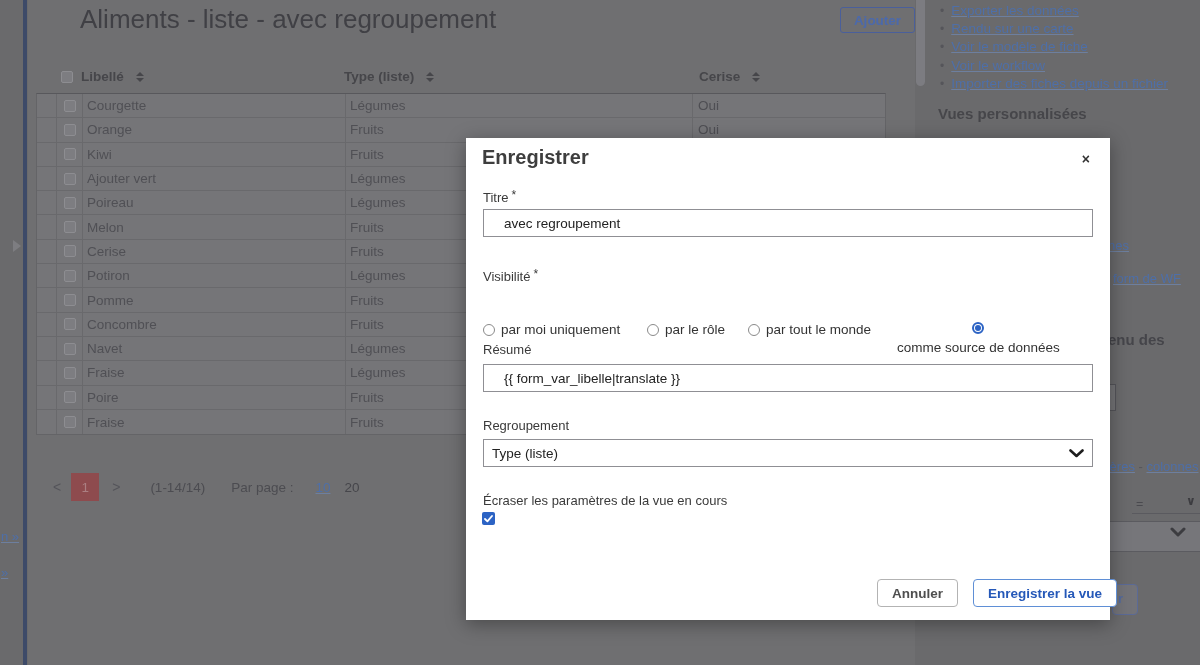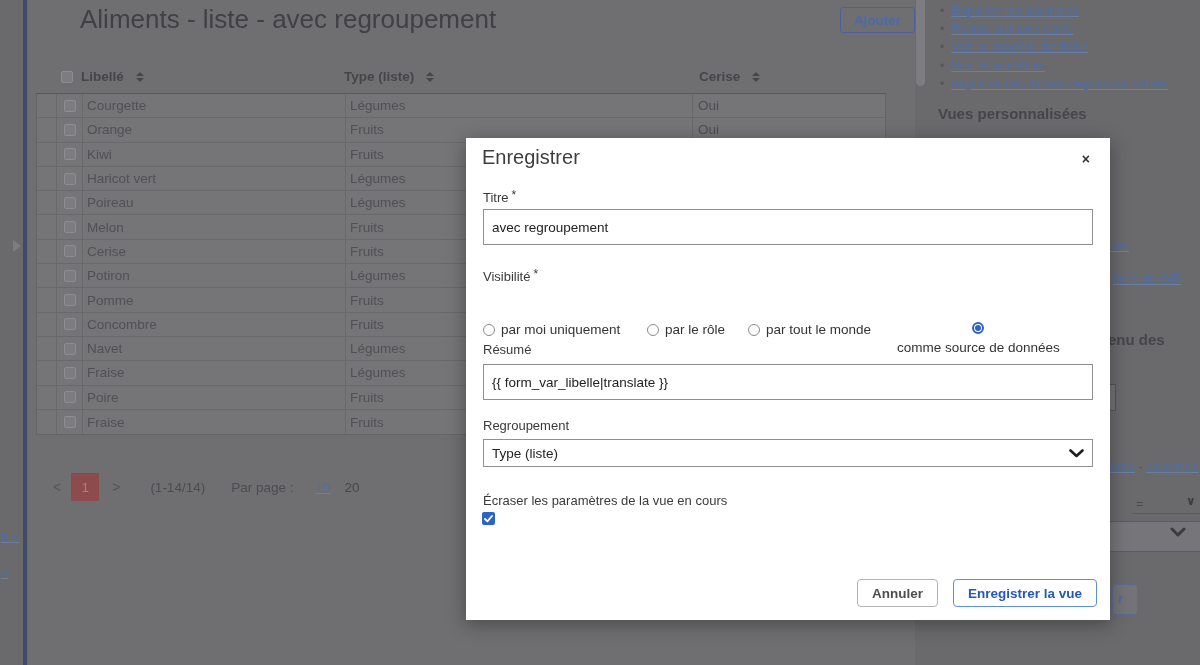--- a/index.html
+++ b/index.html
@@ -70,43 +70,43 @@
     border-top:1px solid #5b5b60;border-bottom:1px solid #5b5b60;background:#76767a;}
   #frag-chev-lg{position:absolute;left:1170px;top:527px;}
   #frag-btn{left:1112px;top:584px;width:26px;height:31px;box-sizing:border-box;border:1px solid #5b6a96;
     border-radius:4px;background:#737378;color:#51699f;font-size:13px;font-weight:bold;padding:6px 0 0 5px;}
   #edge-frag-1{left:1px;top:529px;}
   #edge-frag-2{left:1px;top:565px;}
 
   
   #modal{position:absolute;left:466px;top:138px;width:644px;height:482px;background:#ffffff;
     box-shadow:0 4px 18px rgba(0,0,0,0.35);z-index:10;}
-  #modal-title{position:absolute;left:16px;top:8px;font-size:20px;color:#3e3e3e;font-weight:normal;margin:0;}
+  #modal-title{position:absolute;left:16px;top:8px;font-size:20px;color:#3e3e3e;font-weight:bold;margin:0;}
   #modal-close{position:absolute;right:20px;top:13px;font-size:14px;font-weight:bold;color:#333;cursor:default;}
   .mlabel{position:absolute;left:17px;font-size:13px;color:#3a3a3a;}
   .req{font-size:12px;vertical-align:3px;margin-left:3px;}
-  .minput{position:absolute;left:17px;width:610px;height:36px;box-sizing:border-box;border:1px solid #8f8f94;
-    background:#fff;font-family:inherit;font-size:13.5px;color:#222;padding:0 8px;}
+  .minput{position:absolute;left:17px;width:610px;height:28px;box-sizing:border-box;border:1px solid #8f8f94;
+    background:#fff;font-family:inherit;font-size:13.5px;color:#222;padding:0 20px;}
   #lbl-titre{top:50px;} #inp-titre{top:71px;}
   #lbl-vis{top:129px;}
   #radio-row{position:absolute;left:0;top:148px;width:644px;height:16px;}
   .opt{position:absolute;display:flex;align-items:center;gap:6px;font-size:13.5px;color:#333;margin-top:36px;}
   .radio{width:12px;height:12px;box-sizing:border-box;border:1px solid #8a8a8a;border-radius:50%;background:#fff;flex:0 0 auto;}
   .radio.sel{border:2px solid #2c63c4;position:relative;}
   .radio.sel::after{content:"";position:absolute;left:1px;top:1px;width:6px;height:6px;border-radius:50%;background:#2c63c4;}
   #lbl-resume{top:204px;} #inp-resume{top:226px;}
   #lbl-regr{top:280px;}
   #sel-regr{position:absolute;left:17px;top:301px;width:610px;height:28px;box-sizing:border-box;border:1px solid #8f8f94;
     display:flex;align-items:center;font-size:13.5px;color:#222;padding:0 8px;}
   #sel-chev{margin-left:auto;display:flex;align-items:center;}
   #lbl-ecraser{top:355px;}
   #chk-ecraser{position:absolute;left:16px;top:374px;width:13px;height:13px;background:#2c63c4;border-radius:2px;
     display:flex;align-items:center;justify-content:center;}
   .mbtn{position:absolute;top:441px;height:28px;box-sizing:border-box;border-radius:4px;background:#fff;
-    font-family:inherit;font-size:13.5px;font-weight:bold;display:flex;align-items:center;justify-content:center;}
+    font-family:inherit;font-size:13.5px;font-weight:bold;display:flex;align-items:center;justify-content:center;margin-left:20px;}
   #btn-cancel{left:391px;width:81px;border:1px solid #b3b3b3;color:#4f4f4f;}
   #btn-save{left:487px;width:144px;border:1px solid #5f8fd6;color:#2558b8;}
 </style>
 </head>
 <body>
 
 <div id="screen">
 
   <div id="panel"></div>
   <div id="blue-line"></div>
@@ -168,21 +168,21 @@
         </div>
         <div class="tcell">Kiwi</div>
         <div class="tcell">Fruits</div>
         <div class="tcell actif"></div>
       </div>
       <div class="trow">
         <div class="tcell first"></div>
         <div class="cbcell">
           <span class="cb"></span>
         </div>
-        <div class="tcell">Haricot vert</div>
+        <div class="tcell">Ajouter vert</div>
         <div class="tcell">Légumes</div>
         <div class="tcell actif"></div>
       </div>
       <div class="trow">
         <div class="tcell first"></div>
         <div class="cbcell">
           <span class="cb"></span>
         </div>
         <div class="tcell">Poireau</div>
         <div class="tcell">Légumes</div>

